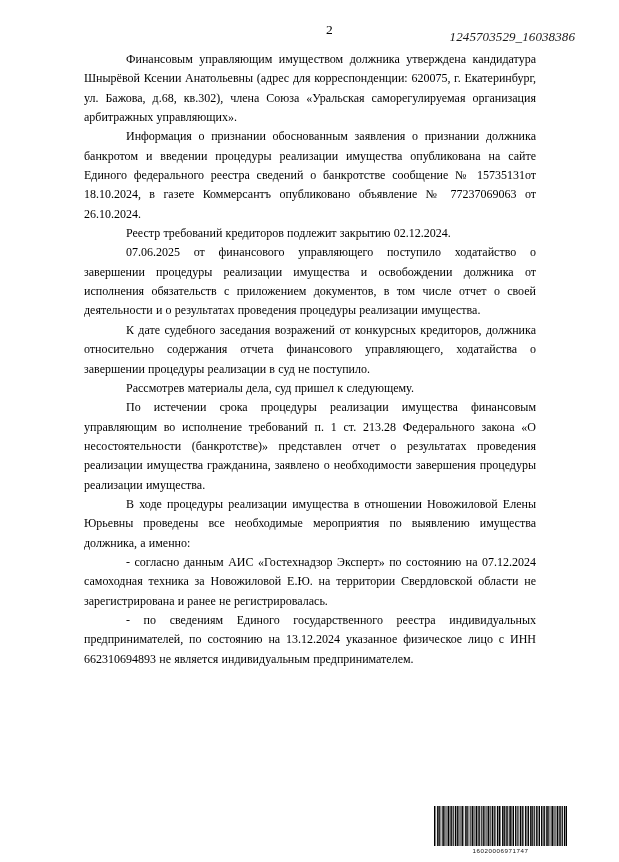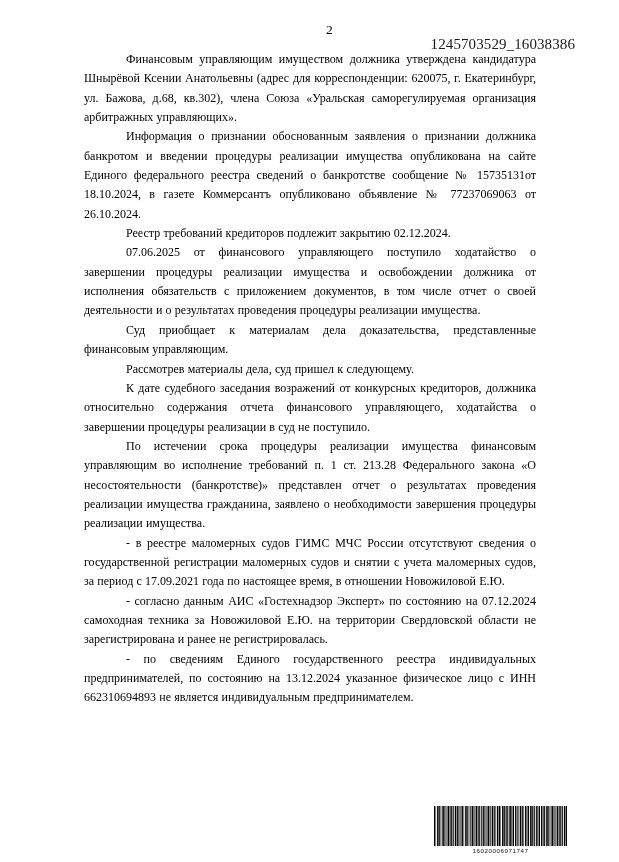--- a/index.html
+++ b/index.html
@@ -33,25 +33,26 @@
     left: 50%;
     transform: translateX(-50%);
     top: 0;
     font-size: 13.5px;
     line-height: 16px;
     letter-spacing: 0.2px;
   }
   .doc-id {
     position: absolute;
     right: 0;
-    top: 14px;
-    font-size: 15px;
+    top: 7px;
+    font-size: 13px;
     line-height: 16px;
     letter-spacing: 0.1px;
     color: #1a1a1a;
+    font-style: italic;
   }
   
   .doc-body {
     position: absolute;
     top: 50px;
     left: 84px;
     width: 452px;
   }
   p.para {
     margin: 0;
@@ -95,25 +96,24 @@
   <div class="page-header">
     <div class="page-number">2</div>
     <div class="doc-id">1245703529_16038386</div>
   </div>
 
   <div class="doc-body" id="doc-body">
       <p class="para">Финансовым управляющим имуществом должника утверждена кандидатура Шнырёвой Ксении Анатольевны (адрес для корреспонденции: 620075, г. Екатеринбург, ул. Бажова, д.68, кв.302), члена Союза «Уральская саморегулируемая организация арбитражных управляющих».</p>
       <p class="para">Информация о признании обоснованным заявления о признании должника банкротом и введении процедуры реализации имущества опубликована на сайте Единого федерального реестра сведений о банкротстве сообщение № 15735131от 18.10.2024, в газете Коммерсантъ опубликовано объявление № 77237069063 от 26.10.2024.</p>
       <p class="para">Реестр требований кредиторов подлежит закрытию 02.12.2024.</p>
       <p class="para">07.06.2025 от финансового управляющего поступило ходатайство о завершении процедуры реализации имущества и освобождении должника от исполнения обязательств с приложением документов, в том числе отчет о своей деятельности и о результатах проведения процедуры реализации имущества.</p>
-      <p class="para">Суд приобщает к материалам дела доказательства, представленные финансовым управляющим.</p>
+      <p class="para">К дате судебного заседания возражений от конкурсных кредиторов, должника относительно содержания отчета финансового управляющего, ходатайства о завершении процедуры реализации в суд не поступило.</p>
       <p class="para">Рассмотрев материалы дела, суд пришел к следующему.</p>
-      <p class="para">К дате судебного заседания возражений от конкурсных кредиторов, должника относительно содержания отчета финансового управляющего, ходатайства о завершении процедуры реализации в суд не поступило.</p>
       <p class="para">По истечении срока процедуры реализации имущества финансовым управляющим во исполнение требований п. 1 ст. 213.28  Федерального закона «О несостоятельности (банкротстве)» представлен отчет о результатах проведения реализации имущества гражданина, заявлено о необходимости завершения процедуры реализации имущества.</p>
-      <p class="para">- в реестре маломерных судов ГИМС МЧС России отсутствуют сведения о государственной регистрации маломерных судов и снятии с учета маломерных судов, за период с 17.09.2021 года по настоящее время, в отношении Новожиловой Е.Ю.</p>
+      <p class="para">В ходе процедуры реализации имущества в отношении Новожиловой Елены Юрьевны проведены все необходимые мероприятия по выявлению имущества должника, а именно:</p>
       <p class="para">- согласно данным АИС «Гостехнадзор Эксперт» по состоянию на 07.12.2024 самоходная техника за Новожиловой Е.Ю. на территории Свердловской области не зарегистрирована и ранее не регистрировалась.</p>
       <p class="para">- по сведениям Единого государственного реестра индивидуальных предпринимателей, по состоянию на 13.12.2024 указанное физическое лицо с ИНН 662310694893 не является индивидуальным предпринимателем.</p>
     </div>
 
   <div class="barcode-block">
     <svg class="barcode-bars" viewBox="0 0 266 80" preserveAspectRatio="none" id="barcode-svg">
       <rect x="0" y="0" width="266" height="80" fill="#ffffff"></rect>
     <rect x="0.00" y="0" width="2.08" height="80" fill="#000000"></rect>
         <rect x="3.12" y="0" width="1.04" height="80" fill="#000000"></rect>
         <rect x="6.23" y="0" width="3.12" height="80" fill="#000000"></rect>

